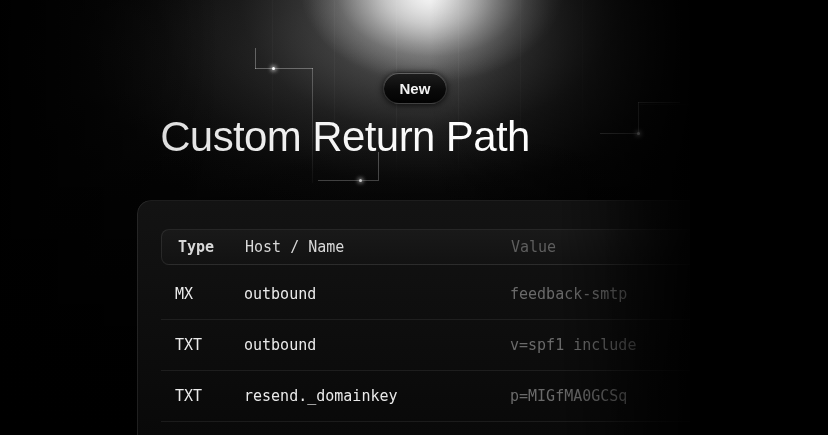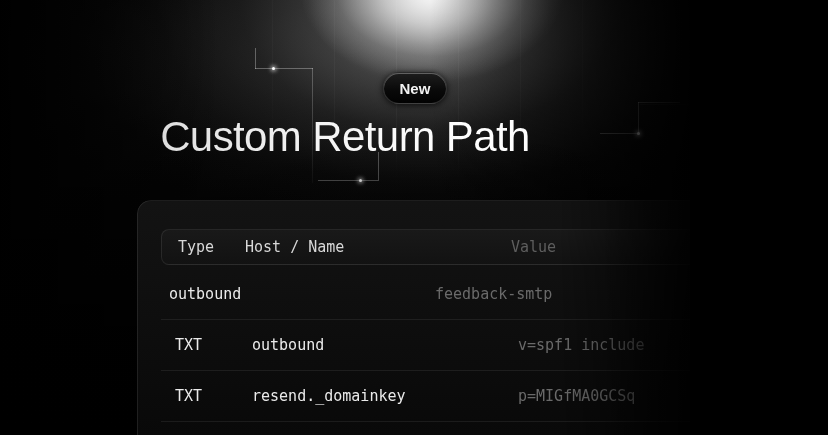--- a/index.html
+++ b/index.html
@@ -213,26 +213,26 @@
     background: linear-gradient(to bottom, #191919, #121212);
     box-sizing: border-box;
     margin-bottom: 4px;
   }
   .dns-row.data { border-bottom: 1px solid rgba(255,255,255,0.075); width: 540px; }
 
   .col-type  { width: 83px; padding-left: 14px; box-sizing: border-box; }
   .col-host  { width: 266px; }
   .col-value { flex: 1; }
 
-  .dns-row.header .col-type  { color: #d8d8d8; padding-left: 16px; }
+  .dns-row.header .col-type  { color: #d8d8d8; padding-left: 16px; font-weight: bold; }
   .dns-row.header .col-host  { color: #d8d8d8; }
   .dns-row.header .col-value { color: #5e5e5e; }
 
   .dns-row.data .col-type  { color: #eaeaea; }
-  .dns-row.data .col-host  { color: #eaeaea; margin-left: 8px; }
+  .dns-row.data .col-host  { color: #eaeaea; }
   .dns-row.data .col-value {
     color: #6a6a6a;
     overflow: hidden;
   }
   #card-right-fade {
     position: absolute;
     left: 600px; top: 190px; width: 240px; height: 250px;
     background: linear-gradient(to right, rgba(0,0,0,0) 0%, rgba(0,0,0,0.85) 55%, #000 100%);
     pointer-events: none;
   }
@@ -283,20 +283,21 @@
   <div id="dns-card">
     <div class="dns-inner">
 
       <div class="dns-row header">
         <div class="col-type">Type</div>
         <div class="col-host">Host / Name</div>
         <div class="col-value">Value</div>
       </div>
 
       <div class="dns-row data">
+        <div class="col-type">MX</div>
         <div class="col-host">outbound</div>
         <div class="col-value">feedback-smtp</div>
       </div>
 
       <div class="dns-row data">
         <div class="col-type">TXT</div>
         <div class="col-host">outbound</div>
         <div class="col-value">v=spf1 include</div>
       </div>
 

